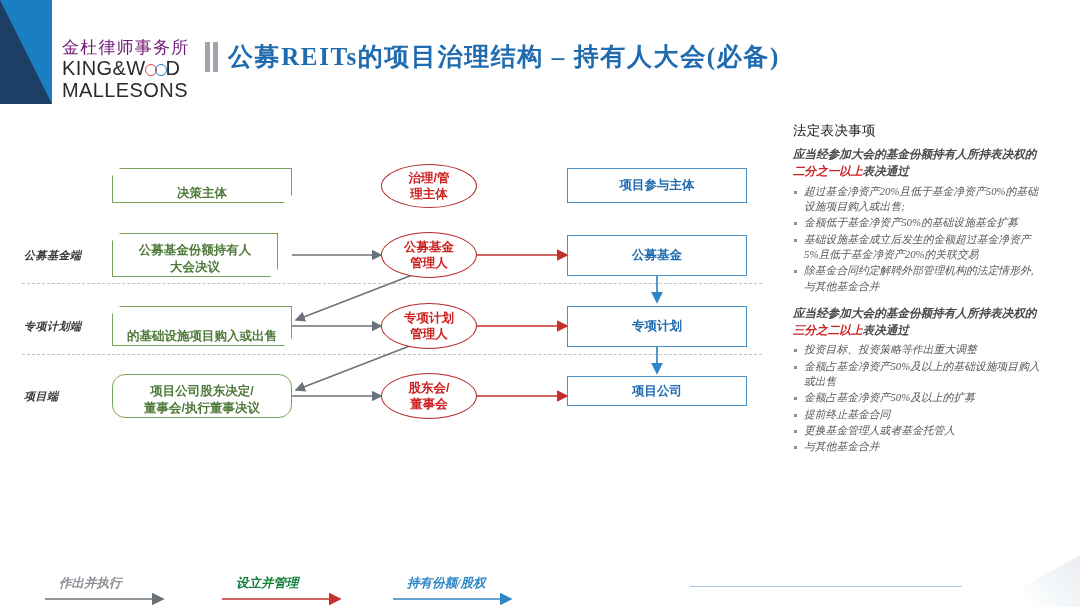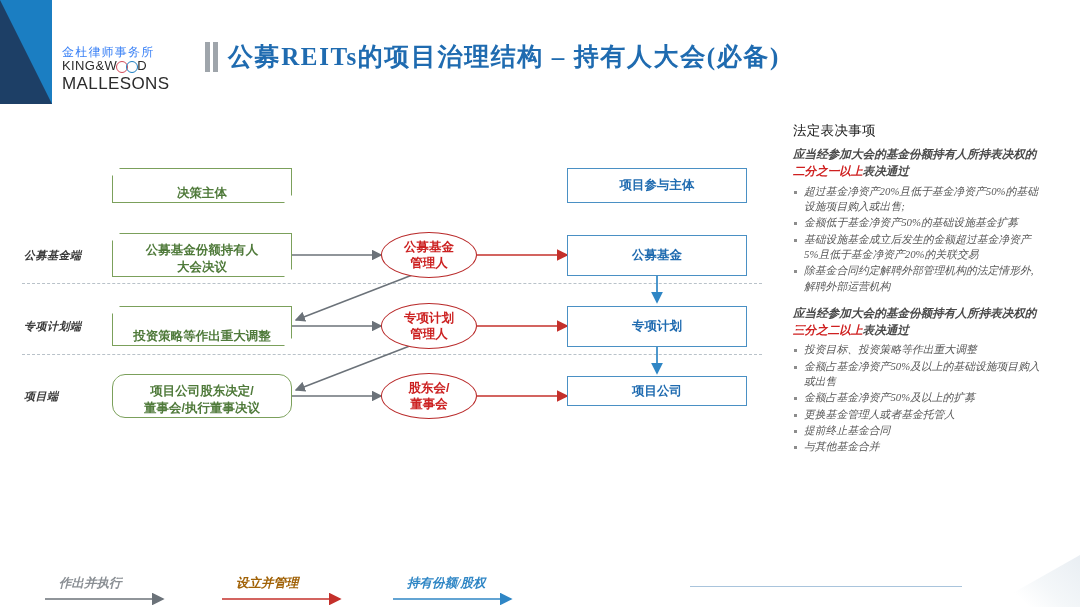--- a/index.html
+++ b/index.html
@@ -11,23 +11,23 @@
   }
   .slide{position:absolute;inset:0;background:#fff;}
 
   
   .logo-mark{position:absolute;left:0;top:0;width:52px;height:104px;overflow:hidden;}
   .logo-mark .bg{position:absolute;inset:0;background:#1b7ec2;}
   .logo-mark .tri{position:absolute;inset:0;
      background:#1d3f66;
      clip-path:polygon(0 0, 0 100%, 100% 100%);}
   .logo-text{position:absolute;left:62px;top:38px;width:140px;color:#2b2b2b;line-height:1.12;}
-  .logo-cn{font-size:12px;letter-spacing:1.2px;color:#3b82f6;margin-top:8px;}
-  .logo-en1{font-size:13px;letter-spacing:.4px;font-weight:400;color:#2b2b2b;}
-  .logo-en2{font-size:17px;letter-spacing:.4px;font-weight:400;color:#2b2b2b;}
+  .logo-cn{font-size:17px;letter-spacing:1.2px;color:#701a75;}
+  .logo-en1{font-size:20px;letter-spacing:.4px;font-weight:400;color:#2b2b2b;}
+  .logo-en2{font-size:20px;letter-spacing:.4px;font-weight:400;color:#2b2b2b;}
   .oo{position:relative;display:inline-block;}
   .oo .r1,.oo .r2{display:inline-block;width:10px;height:10px;border-radius:50%;
      border:1.6px solid #d24b5a;vertical-align:middle;margin:0 -1px;}
   .oo .r2{border-color:#1b7ec2;}
 
   .title-bar{position:absolute;left:205px;top:40px;display:flex;align-items:center;gap:10px;}
   .title-bars{display:flex;gap:3px;}
   .title-bars i{display:block;width:5px;height:30px;background:#9fa5ab;}
   .slide-title{font-family:"Liberation Serif","DejaVu Serif",serif;
      font-size:25px;font-weight:700;color:#1f6bb0;letter-spacing:1.6px;white-space:nowrap;}
@@ -152,38 +152,42 @@
       <line x1="657" y1="227" x2="657" y2="253" stroke="#2f86c5" stroke-width="1.7" marker-end="url(#ablue)"></line>
     </svg>
 
     <div class="row-label" style="left:24px;top:128px;">公募基金端</div>
     <div class="row-label" style="left:24px;top:199px;">专项计划端</div>
     <div class="row-label" style="left:24px;top:269px;">项目端</div>
 
     <div class="gbox" style="left:112px;top:48px;width:180px;height:35px;">
       <span class="inner">决策主体</span>
     </div>
+    <div class="ell" style="left:381px;top:44px;width:96px;height:44px;white-space:pre-line;">
+      <span>治理/管
+理主体</span>
+    </div>
     <div class="bbox" style="left:567px;top:48px;width:180px;height:35px;">
       <span>项目参与主体</span>
     </div>
 
-    <div class="gbox" style="left:112px;top:113px;width:180px;height:44px;white-space:pre-line;">
+    <div class="gbox" style="left:112px;top:113px;width:166px;height:44px;white-space:pre-line;">
       <span class="inner">公募基金份额持有人
 大会决议</span>
     </div>
     <div class="ell" style="left:381px;top:112px;width:96px;height:46px;white-space:pre-line;">
       <span>公募基金
 管理人</span>
     </div>
     <div class="bbox" style="left:567px;top:115px;width:180px;height:41px;">
       <span>公募基金</span>
     </div>
 
     <div class="gbox" style="left:112px;top:186px;width:180px;height:40px;">
-      <span class="inner">投资策略等作出重大调整</span>
+      <span class="inner">的基础设施项目购入或出售</span>
     </div>
     <div class="ell" style="left:381px;top:183px;width:96px;height:46px;white-space:pre-line;">
       <span>专项计划
 管理人</span>
     </div>
     <div class="bbox" style="left:567px;top:186px;width:180px;height:41px;">
       <span>专项计划</span>
     </div>
 
     <div class="gbox" style="left:112px;top:254px;width:180px;height:44px;white-space:pre-line;border-radius:13px;">
@@ -206,21 +210,21 @@
           <defs>
               <marker id="lg" markerWidth="8" markerHeight="8" refX="7" refY="4" orient="auto">
             <path d="M0,0 L8,4 L0,8 z" fill="#6b7279"></path>
               </marker>
             </defs>
           <line x1="0" y1="6" x2="118" y2="6" stroke="#6b7279" stroke-width="1.6" marker-end="url(#lg)"></line>
         </svg>
       </div>
 
       <div class="legend-item" style="left:222px;top:0;">
-        <div class="lab" style="color:#a16207;padding-left:14px;text-align:center;">设立并管理</div>
+        <div class="lab" style="color:#15803d;padding-left:14px;text-align:center;">设立并管理</div>
         <svg width="130" height="12">
           <defs>
               <marker id="lr" markerWidth="8" markerHeight="8" refX="7" refY="4" orient="auto">
             <path d="M0,0 L8,4 L0,8 z" fill="#c4302b"></path>
               </marker>
             </defs>
           <line x1="0" y1="6" x2="118" y2="6" stroke="#c4302b" stroke-width="1.6" marker-end="url(#lr)"></line>
         </svg>
       </div>
 
@@ -242,34 +246,34 @@
   <div class="panel">
     <h3>法定表决事项</h3>
 
     <p class="lead">
       <span>应当经参加大会的基金份额持有人所持表决权的</span><em>二分之一以上</em><span>表决通过</span>
     </p>
     <ul>
       <li>超过基金净资产20%且低于基金净资产50%的基础设施项目购入或出售;</li>
       <li>金额低于基金净资产50%的基础设施基金扩募</li>
       <li>基础设施基金成立后发生的金额超过基金净资产5%且低于基金净资产20%的关联交易</li>
-      <li>除基金合同约定解聘外部管理机构的法定情形外,解聘外部运营机构</li>
+      <li>除基金合同约定解聘外部管理机构的法定情形外,与其他基金合并</li>
     </ul>
 
     <div class="gap"></div>
 
     <p class="lead">
       <span>应当经参加大会的基金份额持有人所持表决权的</span><em>三分之二以上</em><span>表决通过</span>
     </p>
     <ul>
       <li>投资目标、投资策略等作出重大调整</li>
       <li>金额占基金净资产50%及以上的基础设施项目购入或出售</li>
       <li>金额占基金净资产50%及以上的扩募</li>
+      <li>提前终止基金合同</li>
       <li>更换基金管理人或者基金托管人</li>
-      <li>提前终止基金合同</li>
       <li>与其他基金合并</li>
     </ul>
   </div>
 
   <div class="footer-rule"></div>
   <div class="page-no">39</div>
   <div class="corner"></div>
 
 </div>
 

